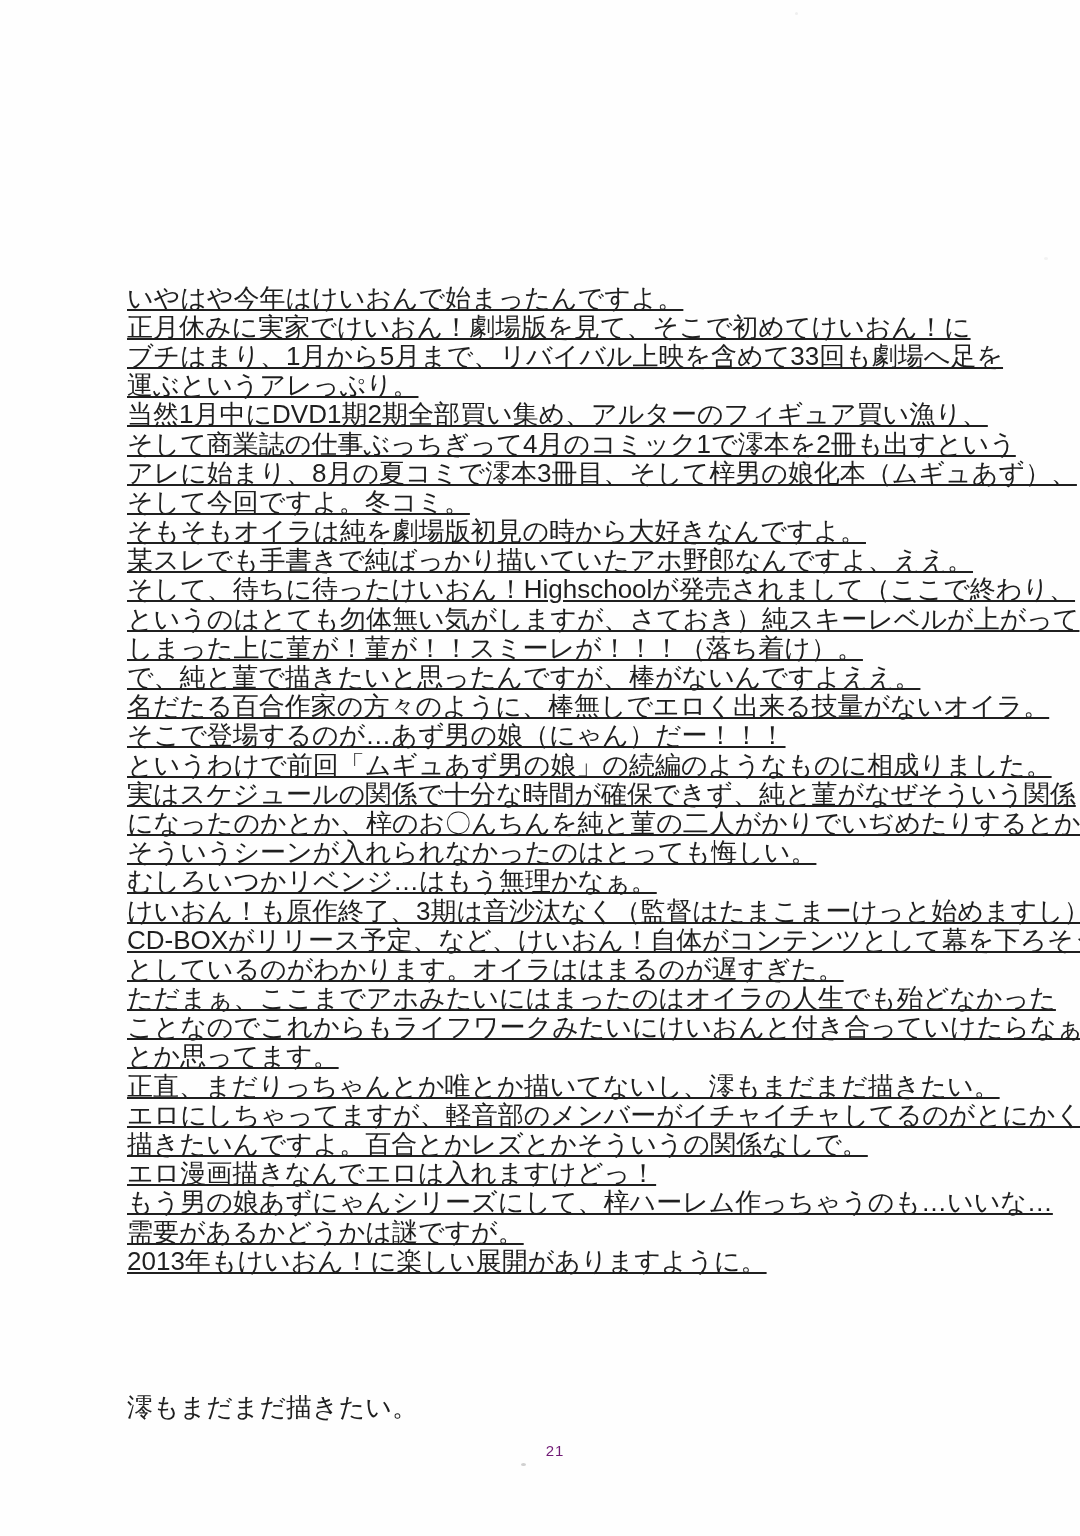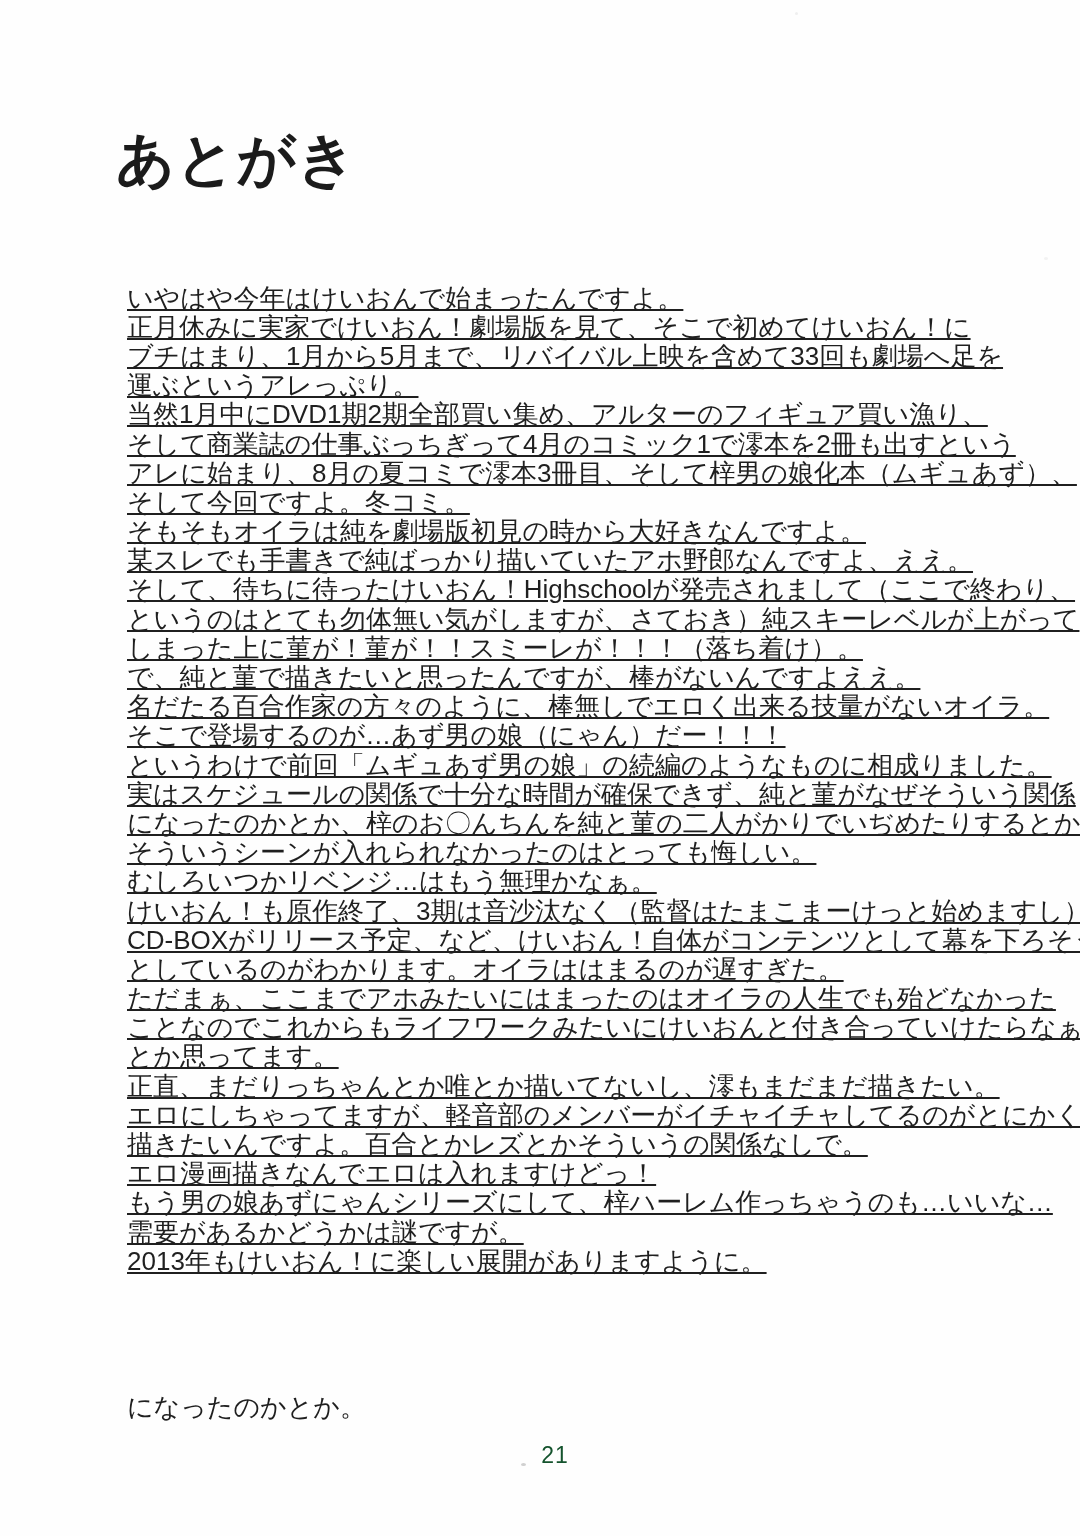--- a/index.html
+++ b/index.html
@@ -48,48 +48,47 @@
     margin-top: 29.2px;
     height: 29.2px;
     white-space: pre;
   }
   .page-number {
     position: absolute;
     top: 1442px;
     left: 0;
     width: 100%;
     text-align: center;
-    font-size: 23px;
-    color: #14532d;
+    font-size: 15px;
+    color: #701a75;
     padding-left: 30px;
     box-sizing: border-box;
     letter-spacing: 1px;
   }
   .scan-speck {
     position: absolute;
     background: #9a9a9a;
     border-radius: 50%;
     opacity: 0.45;
   }
   .speck-1 { left: 521px; top: 1463px; width: 5px; height: 3px; }
   .speck-2 { left: 795px; top: 12px;  width: 3px; height: 3px; opacity: 0.15; }
   .speck-3 { left: 1044px; top: 257px; width: 4px; height: 3px; opacity: 0.12; }
 </style>
 </head>
 <body>
 
 <div class="page">
 
-  <h1 class="title">あとがき</h1>
 
   <div class="text-column">
 
     <div><div class="line">いやはや今年はけいおんで始まったんですよ。</div><div class="line">正月休みに実家でけいおん！劇場版を見て、そこで初めてけいおん！に</div><div class="line">ブチはまり、1月から5月まで、リバイバル上映を含めて33回も劇場へ足を</div><div class="line">運ぶというアレっぷり。</div><div class="line">当然1月中にDVD1期2期全部買い集め、アルターのフィギュア買い漁り、</div><div class="line">そして商業誌の仕事ぶっちぎって4月のコミック1で澪本を2冊も出すという</div><div class="line">アレに始まり、8月の夏コミで澪本3冊目、そして梓男の娘化本（ムギュあず）、</div><div class="line">そして今回ですよ。冬コミ。</div><div class="line">そもそもオイラは純を劇場版初見の時から大好きなんですよ。</div><div class="line">某スレでも手書きで純ばっかり描いていたアホ野郎なんですよ、ええ。</div><div class="line">そして、待ちに待ったけいおん！Highschoolが発売されまして（ここで終わり、</div><div class="line">というのはとても勿体無い気がしますが、さておき）純スキーレベルが上がって</div><div class="line">しまった上に菫が！菫が！！スミーレが！！！（落ち着け）。</div><div class="line">で、純と菫で描きたいと思ったんですが、棒がないんですよええ。</div><div class="line">名だたる百合作家の方々のように、棒無しでエロく出来る技量がないオイラ。</div><div class="line">そこで登場するのが…あず男の娘（にゃん）だー！！！</div><div class="line">というわけで前回「ムギュあず男の娘」の続編のようなものに相成りました。</div><div class="line">実はスケジュールの関係で十分な時間が確保できず、純と菫がなぜそういう関係</div><div class="line">になったのかとか、梓のお〇んちんを純と菫の二人がかりでいぢめたりするとか</div><div class="line">そういうシーンが入れられなかったのはとっても悔しい。</div><div class="line">むしろいつかリベンジ…はもう無理かなぁ。</div><div class="line">けいおん！も原作終了、3期は音沙汰なく（監督はたまこまーけっと始めますし）</div><div class="line">CD-BOXがリリース予定、など、けいおん！自体がコンテンツとして幕を下ろそう</div><div class="line">としているのがわかります。オイラははまるのが遅すぎた。</div><div class="line">ただまぁ、ここまでアホみたいにはまったのはオイラの人生でも殆どなかった</div><div class="line">ことなのでこれからもライフワークみたいにけいおんと付き合っていけたらなぁ</div><div class="line">とか思ってます。</div><div class="line">正直、まだりっちゃんとか唯とか描いてないし、澪もまだまだ描きたい。</div><div class="line">エロにしちゃってますが、軽音部のメンバーがイチャイチャしてるのがとにかく</div><div class="line">描きたいんですよ。百合とかレズとかそういうの関係なしで。</div><div class="line">エロ漫画描きなんでエロは入れますけどっ！</div><div class="line">もう男の娘あずにゃんシリーズにして、梓ハーレム作っちゃうのも…いいな…</div><div class="line">需要があるかどうかは謎ですが。</div><div class="line">2013年もけいおん！に楽しい展開がありますように。</div></div>
 
-    <div class="closing-line">になったのかとか。</div>
+    <div class="closing-line">澪もまだまだ描きたい。</div>
 
     
 
   </div>
 
   <div class="page-number">21</div>
 
   <div class="scan-speck speck-1"></div>
   <div class="scan-speck speck-2"></div>
   <div class="scan-speck speck-3"></div>

